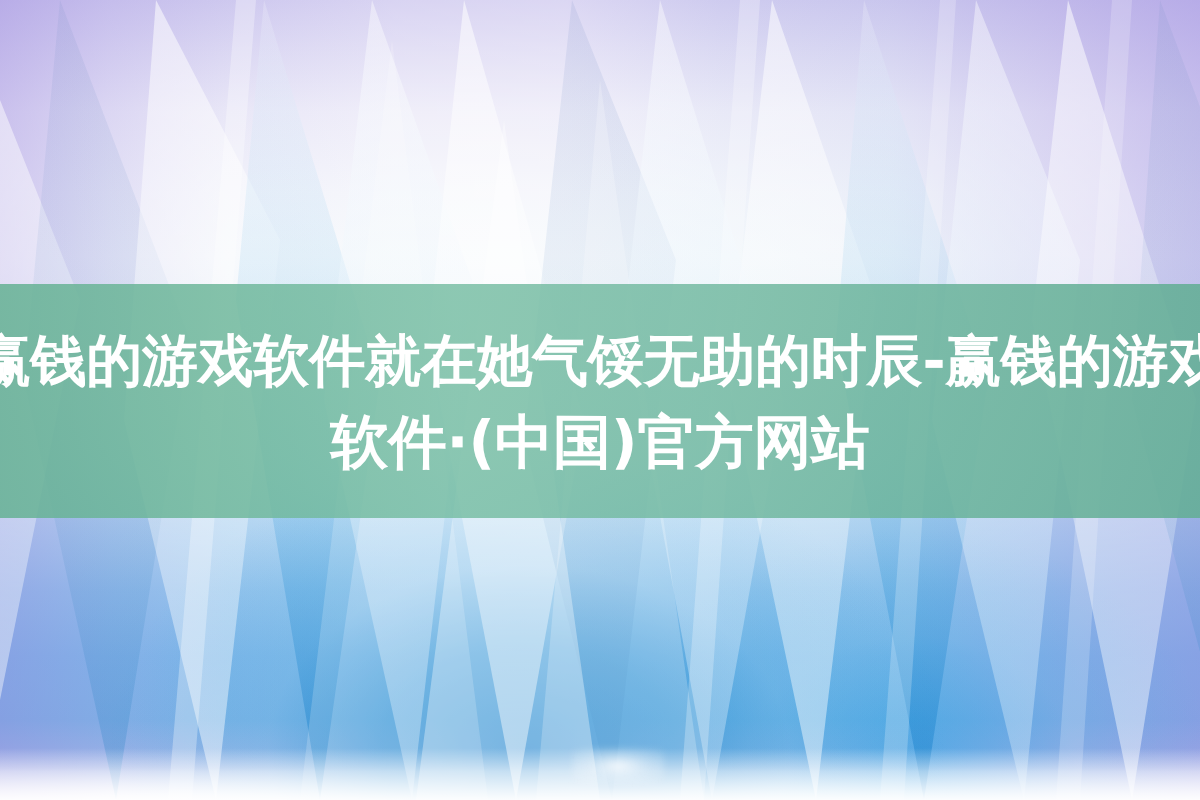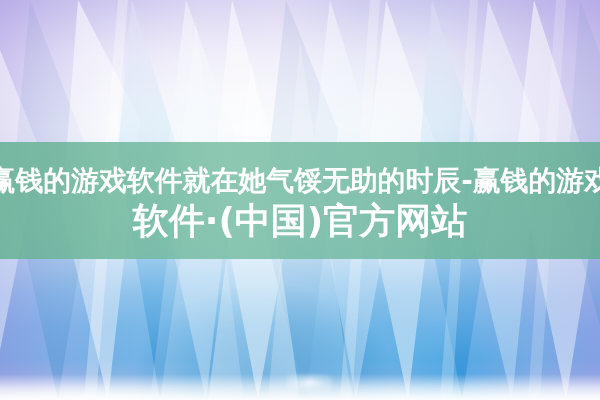--- a/index.html
+++ b/index.html
@@ -131,21 +131,21 @@
     line-height: 40px;
     letter-spacing: 0px;
     white-space: nowrap;
     text-align: center;
   }
   .title-line.l1 {
     font-size: 28px;
     transform: scaleX(0.995);
   }
   .title-line.l2 {
-    font-size: 36px;
+    font-size: 29px;
   }
 </style>
 </head>
 <body>
 
 <div id="banner">
 
   <div class="layer bg-vertical"></div>
   <div class="layer bg-horizontal"></div>
   <div class="layer bg-bluepool"></div>

